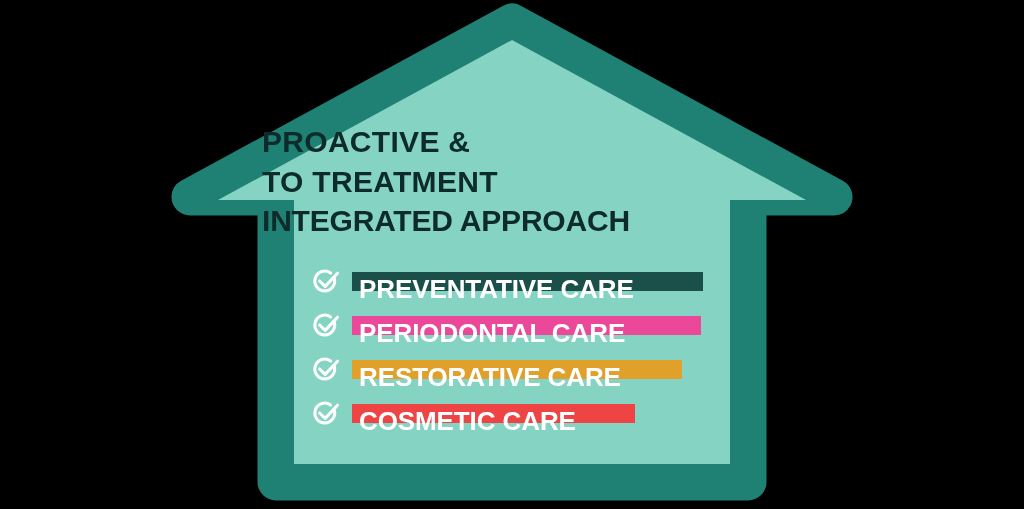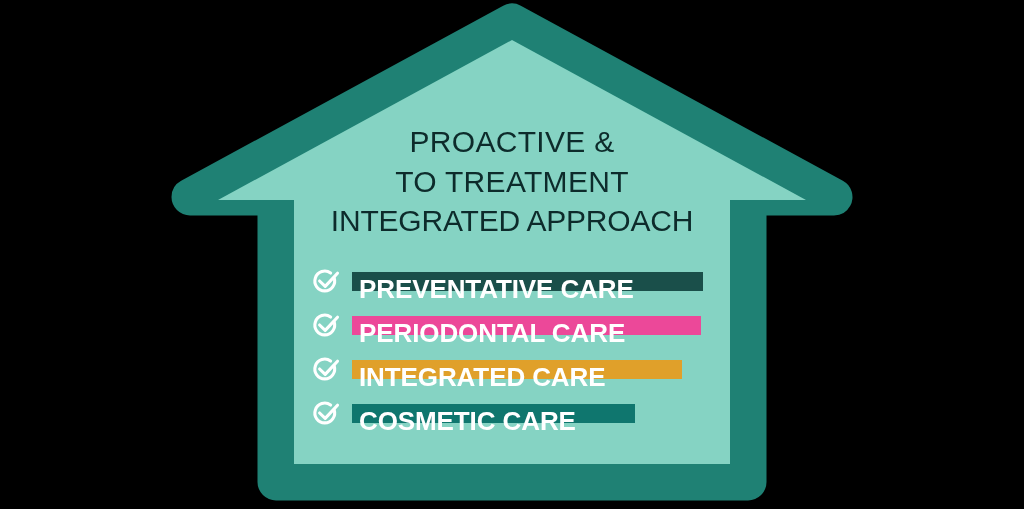--- a/index.html
+++ b/index.html
@@ -37,24 +37,24 @@
     position: absolute;
     left: 262px;
     top: 96px;
     width: 500px;
     height: 400px;
     z-index: 5;
   }
 
   
   #title-block {
-    text-align: center;
+    text-align: left;
     color: #0D2B2B;
     font-family: "Liberation Sans", sans-serif;
-    font-weight: normal;
+    font-weight: bold;
     font-size: 30px;
     line-height: 1.32;
     letter-spacing: 0.3px;
     padding-top: 26px;
   }
   #title-block .tline {
     display: block;
     white-space: nowrap;
   }
   #title-block .tline.wide {
@@ -146,26 +146,26 @@
           <path d="M24.2 12.0 A 9.9 9.9 0 1 1 20.6 7.0" fill="none" stroke="#FFFFFF" stroke-width="3.1" stroke-linecap="round"></path>
         </svg>
         <span class="badge" style="background-color: #ec4899; width: 349px; color: rgb(255, 255, 255);">PERIODONTAL CARE</span>
       </div>
 
       <div class="check-row">
         <svg class="check-icon" viewBox="0 0 32 32">
           <path d="M27.5 7.2 L15.2 20.4 L9.6 15.0" fill="none" stroke="#FFFFFF" stroke-width="3.1" stroke-linecap="round" stroke-linejoin="round"></path>
           <path d="M24.2 12.0 A 9.9 9.9 0 1 1 20.6 7.0" fill="none" stroke="#FFFFFF" stroke-width="3.1" stroke-linecap="round"></path>
         </svg>
-        <span class="badge" style="background-color: rgb(224, 160, 42); width: 330px; color: rgb(255, 255, 255);">INTEGRATED CARE</span>
+        <span class="badge" style="background-color: rgb(224, 160, 42); width: 330px; color: rgb(255, 255, 255);">RESTORATIVE CARE</span>
       </div>
 
       <div class="check-row">
         <svg class="check-icon" viewBox="0 0 32 32">
           <path d="M27.5 7.2 L15.2 20.4 L9.6 15.0" fill="none" stroke="#FFFFFF" stroke-width="3.1" stroke-linecap="round" stroke-linejoin="round"></path>
           <path d="M24.2 12.0 A 9.9 9.9 0 1 1 20.6 7.0" fill="none" stroke="#FFFFFF" stroke-width="3.1" stroke-linecap="round"></path>
         </svg>
-        <span class="badge" style="background-color: #0f766e; width: 283px; color: rgb(255, 255, 255);">COSMETIC CARE</span>
+        <span class="badge" style="background-color: #ef4444; width: 283px; color: rgb(255, 255, 255);">COSMETIC CARE</span>
       </div>
 
     </div>
   </div>
 </div>
 
 </body></html>

